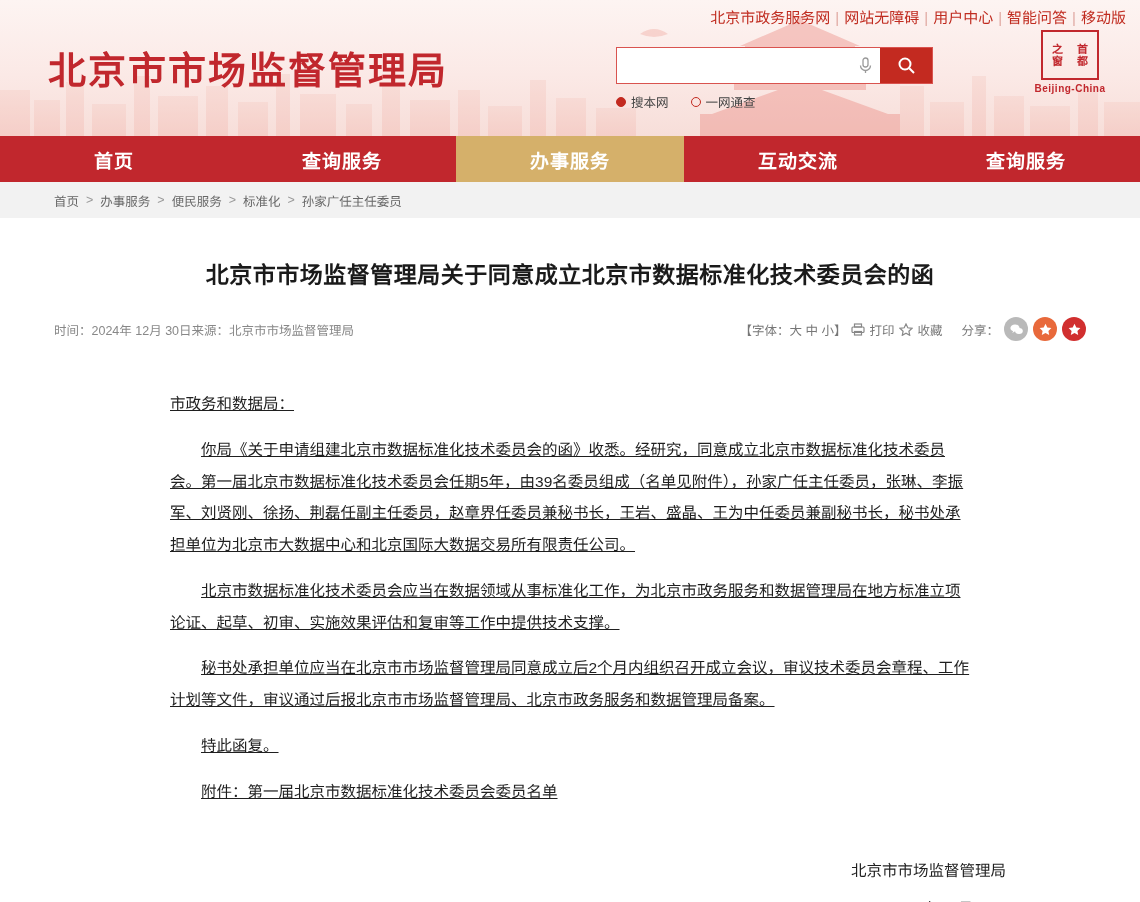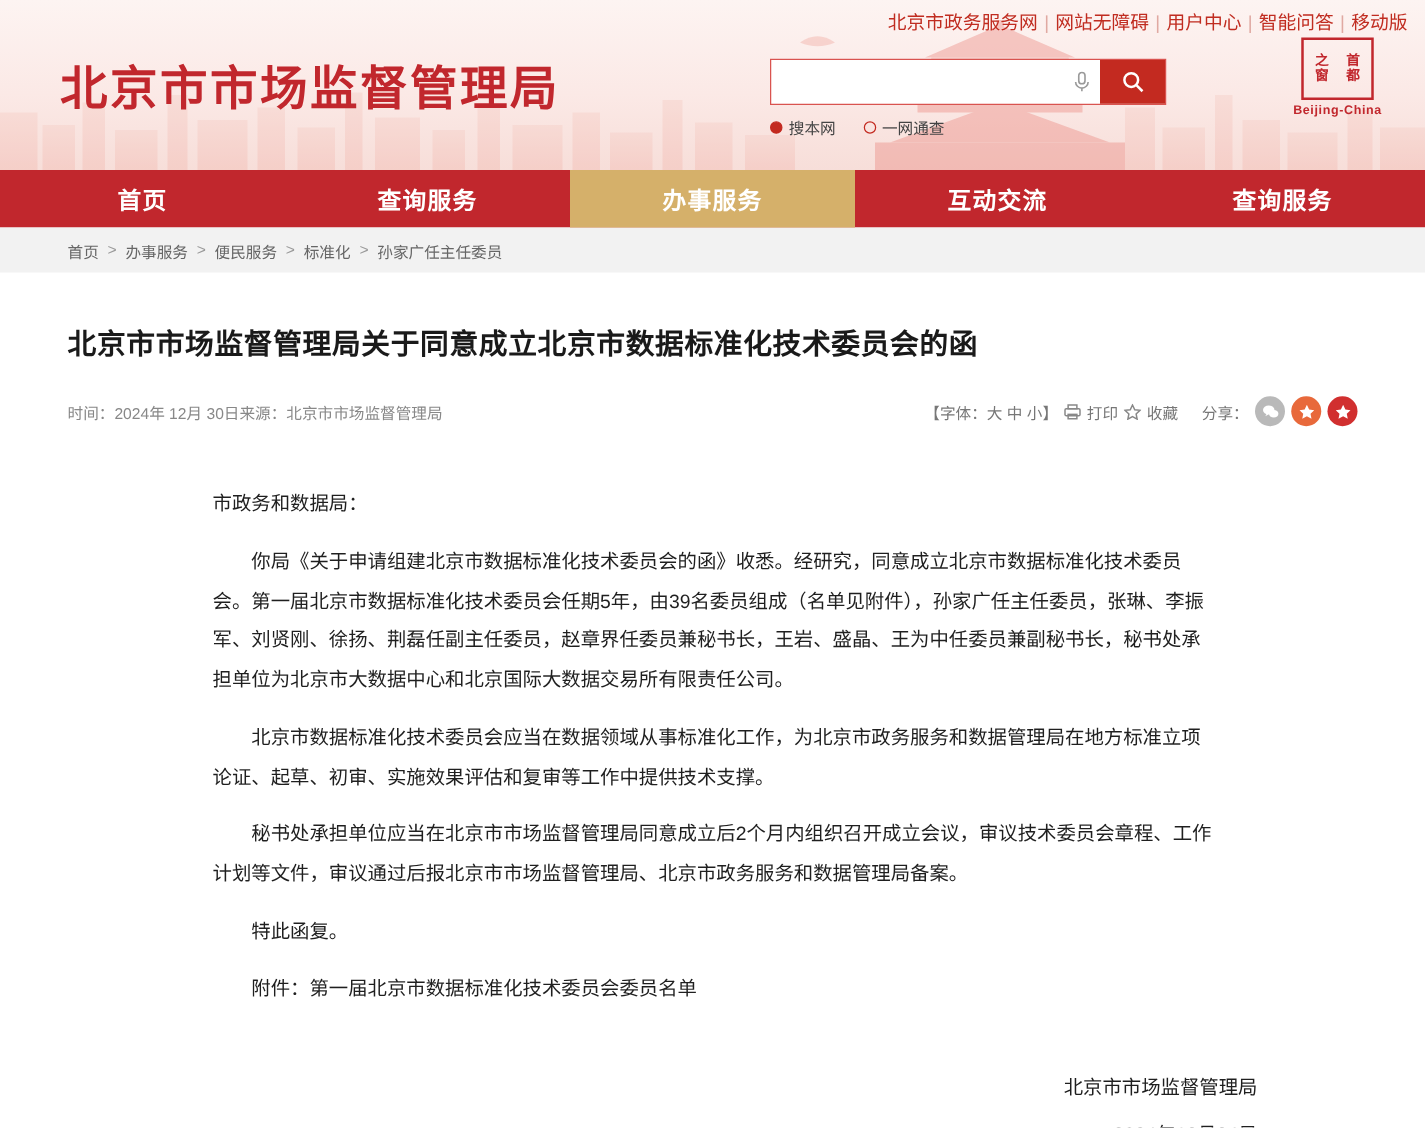--- a/index.html
+++ b/index.html
@@ -145,20 +145,21 @@
   }
   .crumb-bar .sep { margin: 0 7px; color: #999; }
   .crumb-bar a { color: #666; text-decoration: none; }
 
   
   .article {
     width: 1140px;
     padding: 0 54px;
   }
   .title {
+    text-align: center;
     font-size: 23px;
     font-weight: bold;
     color: #1a1a1a;
     margin: 38px 0 0 0;
     letter-spacing: .5px;
   }
   .meta {
     margin-top: 24px;
     height: 30px;
     display: flex; align-items: center;
@@ -183,21 +184,21 @@
   .c-qzone  { background: #e8693b; }
   .c-star   { background: #d12f2f; }
 
   .body-text {
     margin-top: 44px;
     font-size: 15.5px;
     line-height: 2.05;
     color: #1f1f1f;
     padding: 0 116px;
   }
-  .body-text p { margin: 0 0 14px 0; }
+  .body-text p { margin: 0 0 14px 0; text-decoration: underline; }
   .body-text p.indent { text-indent: 2em; }
 
   .sign {
     margin-top: 48px;
     padding: 0 80px 0 0;
     text-align: right;
     font-size: 15.5px;
     line-height: 2.05;
     color: #1f1f1f;
   }

